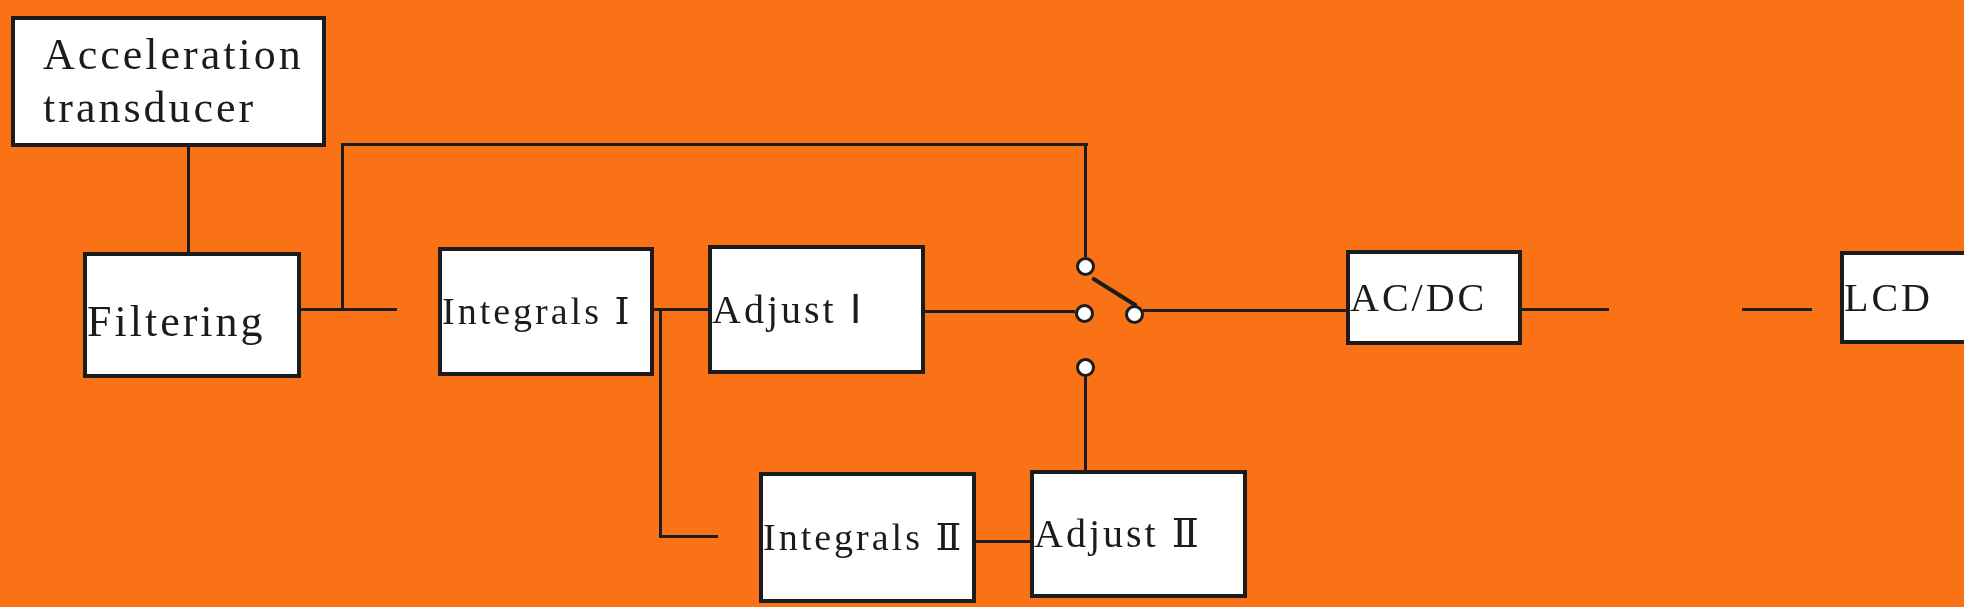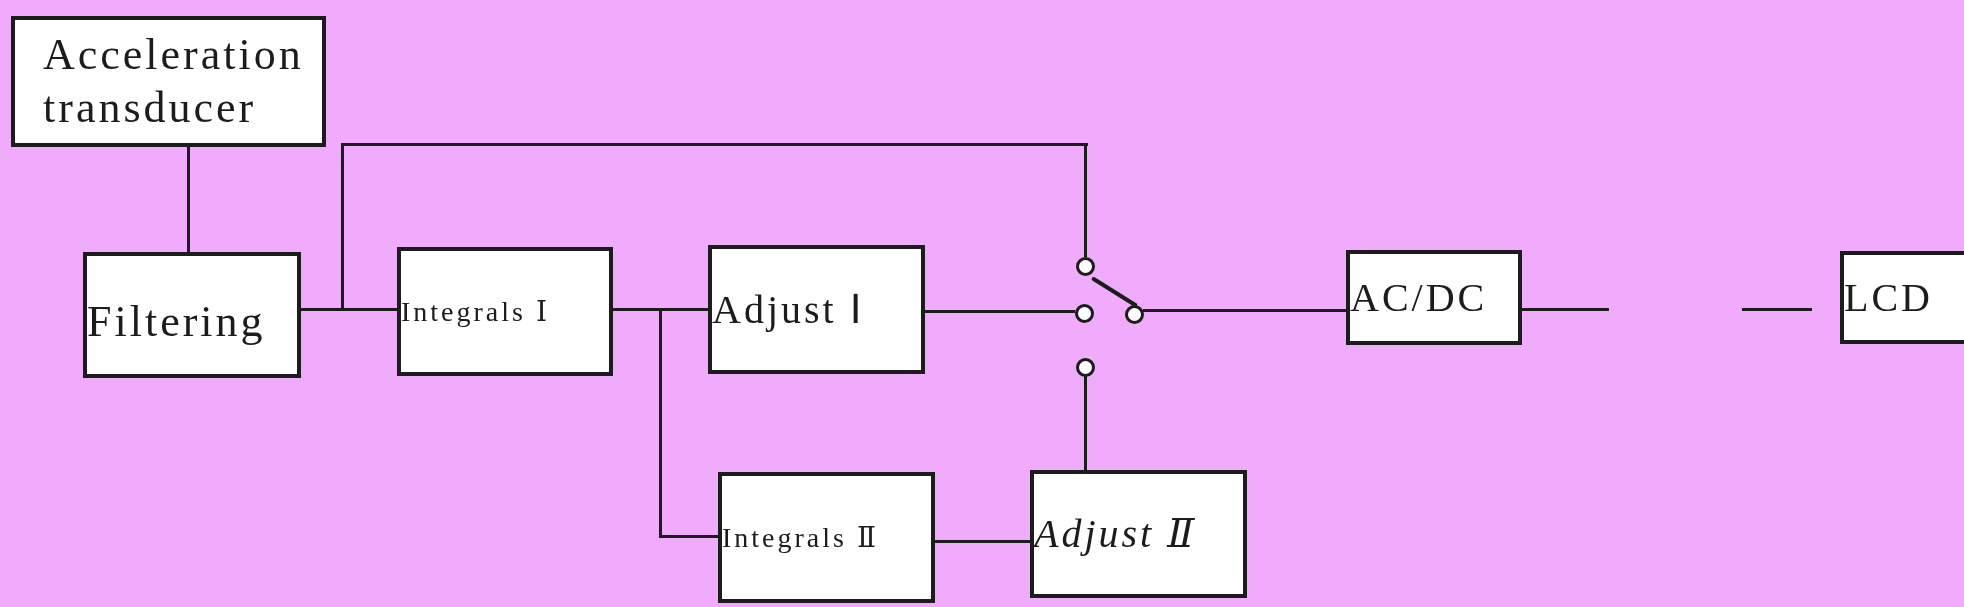--- a/index.html
+++ b/index.html
@@ -7,42 +7,42 @@
     padding: 0;
     background: #ffffff;
     width: 1964px;
     height: 607px;
     overflow: hidden;
   }
   .stage {
     position: relative;
     width: 1964px;
     height: 607px;
-    background: #f0abfc;
+    background: #f97316;
     font-family: "Liberation Serif", "DejaVu Serif", serif;
     color: #1c1c1c;
   }
   .node {
     position: absolute;
     box-sizing: border-box;
     border: 4px solid #1c1c1c;
     background: #ffffff;
     display: flex;
     align-items: center;
     justify-content: flex-start;
   }
   .node-label {
     white-space: pre-line;
     text-align: left;
     letter-spacing: 3px;
     line-height: 1.2;
   }
   .fs44 { font-size: 44px; }
   .fs40 { font-size: 40px; }
-  .fs38 { font-size: 28px; }
+  .fs38 { font-size: 38px; margin-left: 41px; }
   .line {
     position: absolute;
     background: #1c1c1c;
   }
   .circle {
     position: absolute;
     box-sizing: border-box;
     width: 19px;
     height: 19px;
     border: 3px solid #1c1c1c;
@@ -57,21 +57,21 @@
     transform-origin: left center;
     transform: rotate(32deg);
     border-radius: 2px;
   }
   
   #n-transducer { left: 11px;  top: 16px;  width: 315px; height: 131px; justify-content: flex-start; padding-left: 28px; }
   #n-filtering  { left: 83px;  top: 252px; width: 218px; height: 126px; padding-top: 14px; }
   #n-integrals1 { left: 397px; top: 247px; width: 216px; height: 129px; }
   #n-adjust1    { left: 708px; top: 245px; width: 217px; height: 129px; font-family: Liberation Serif, serif; }
   #n-integrals2 { left: 718px; top: 472px; width: 217px; height: 131px; }
-  #n-adjust2    { left: 1030px; top: 470px; width: 217px; height: 128px; font-style: italic; }
+  #n-adjust2    { left: 1030px; top: 470px; width: 217px; height: 128px; }
   #n-acdc       { left: 1346px; top: 250px; width: 176px; height: 95px; }
   #n-ad         { left: 1609px; top: 251px; width: 133px; height: 94px; }
   #n-lcd        { left: 1812px; top: 251px; width: 134px; height: 93px; margin-left: 28px; }
 </style>
 </head>
 <body>
 
 <div class="stage">
 
   <div class="line" style="left:187px; top:147px; width:3px;  height:105px;"></div>

